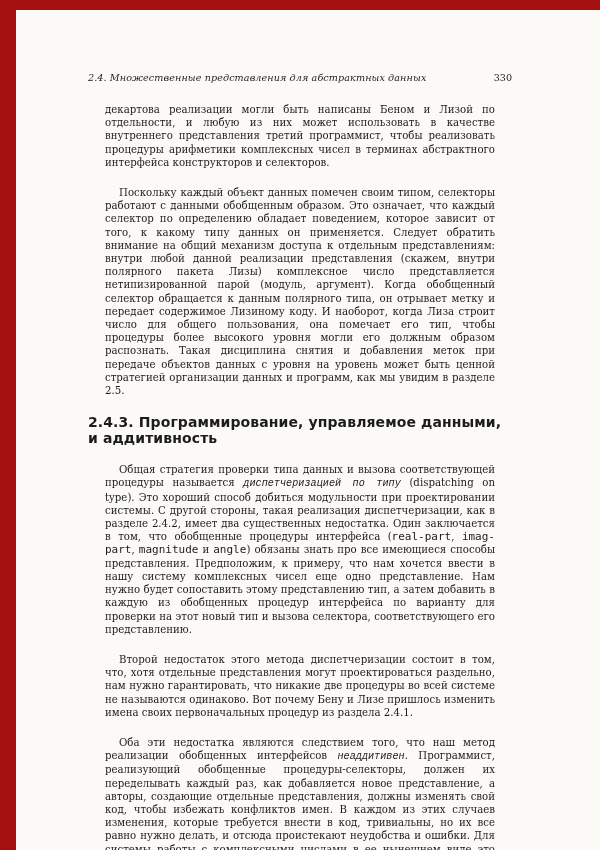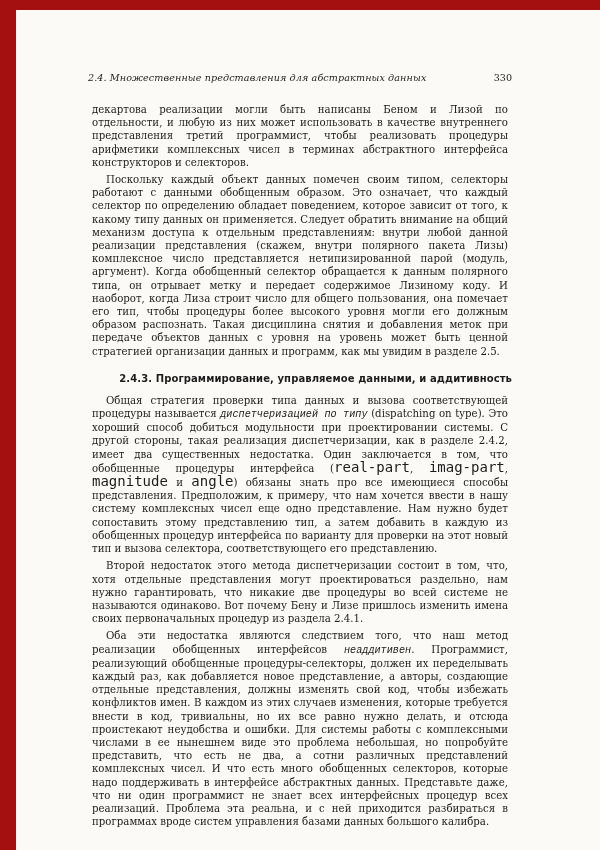--- a/index.html
+++ b/index.html
@@ -34,39 +34,38 @@
     margin-bottom: 20px;
   }
   .running-title {
     font-style: italic;
     letter-spacing: 0.1px;
   }
   .page-number {
     font-style: normal;
   }
   .para {
-    margin: 4px;
+    margin: 17px;
     font-size: 10.2px;
     line-height: 13.2px;
     text-align: justify;
     hyphens: none;
   }
   .para.indent { text-indent: 14px; }
   .it { font-style: italic; font-family: Liberation Mono, monospace; }
   .mono {
     font-family: "DejaVu Sans Mono", monospace;
-    font-size: 14px;
+    font-size: 11px;
   }
   .section-heading {
     font-family: "DejaVu Sans", sans-serif;
     font-weight: bold;
-    font-size: 10px;
+    font-size: 14px;
     margin: 15px 0 10px 0;
     letter-spacing: 0.1px;
-    text-align: right;
   }
 </style>
 </head>
 <body>
 
 <div class="page">
   <div class="content">
     <div class="running-head">
       <span class="running-title">2.4. Множественные представления для абстрактных данных</span>
       <span class="page-number">330</span>

